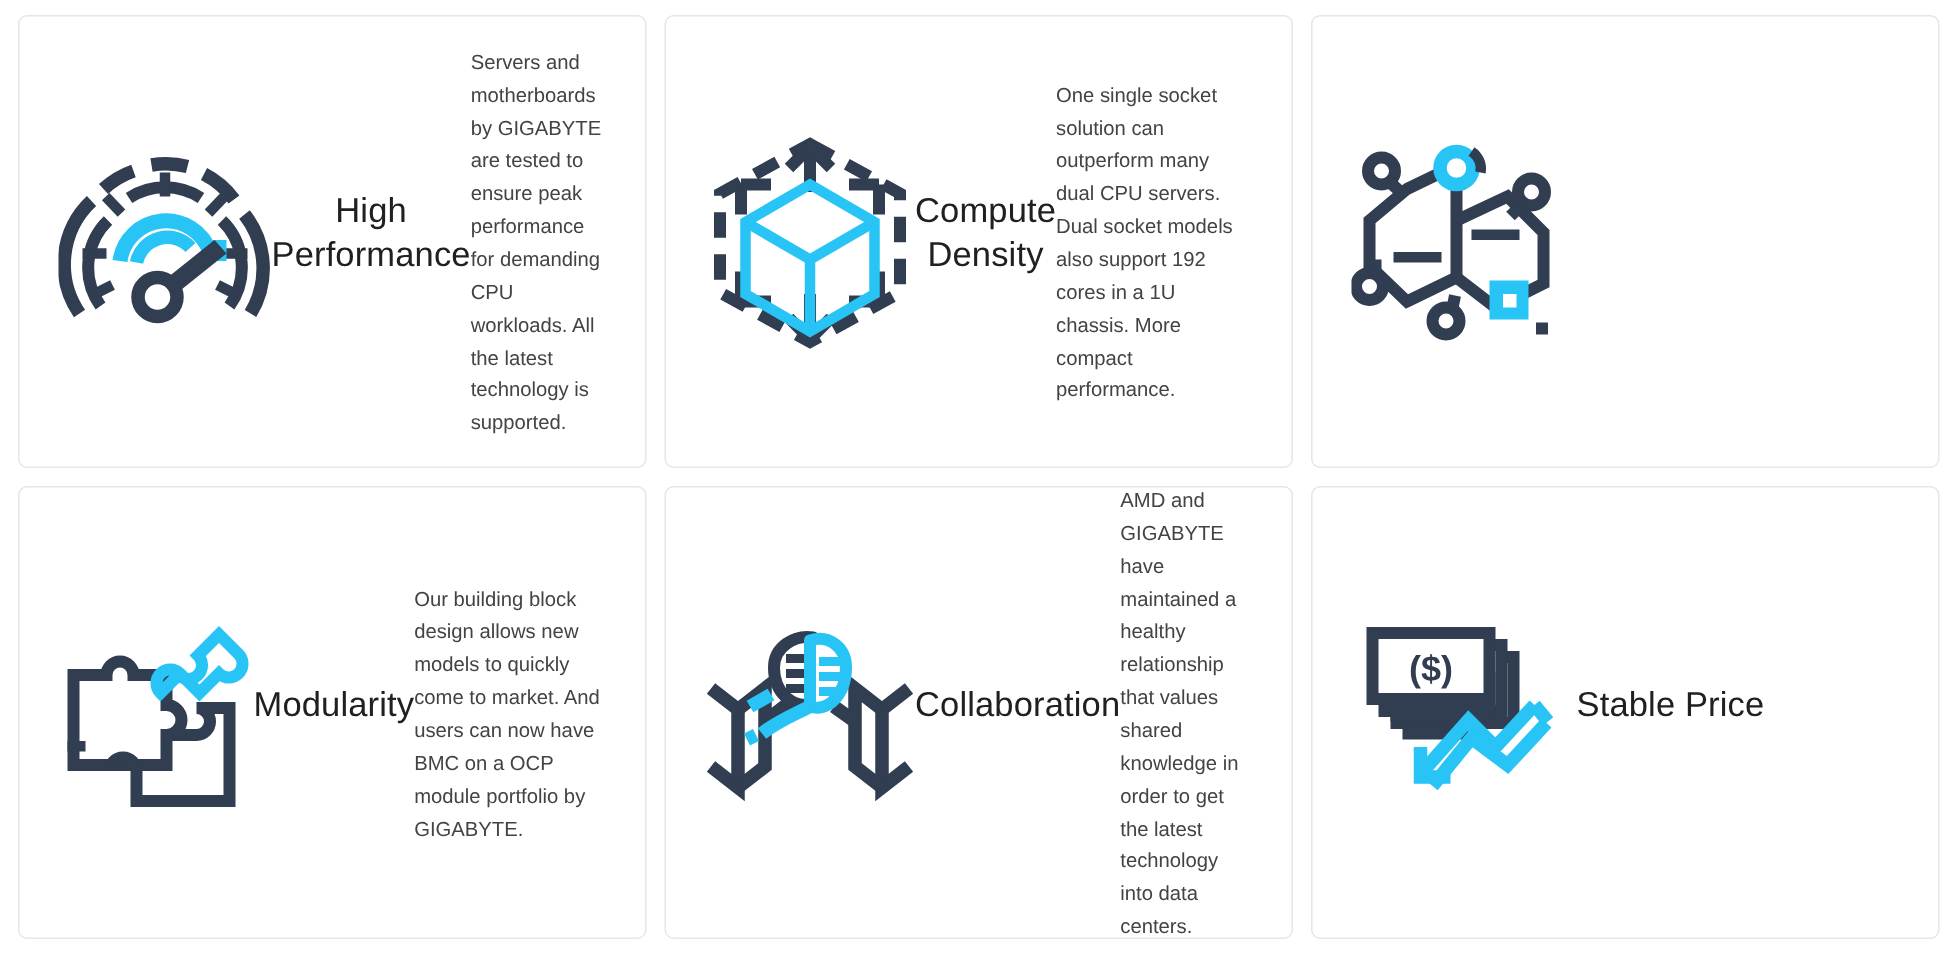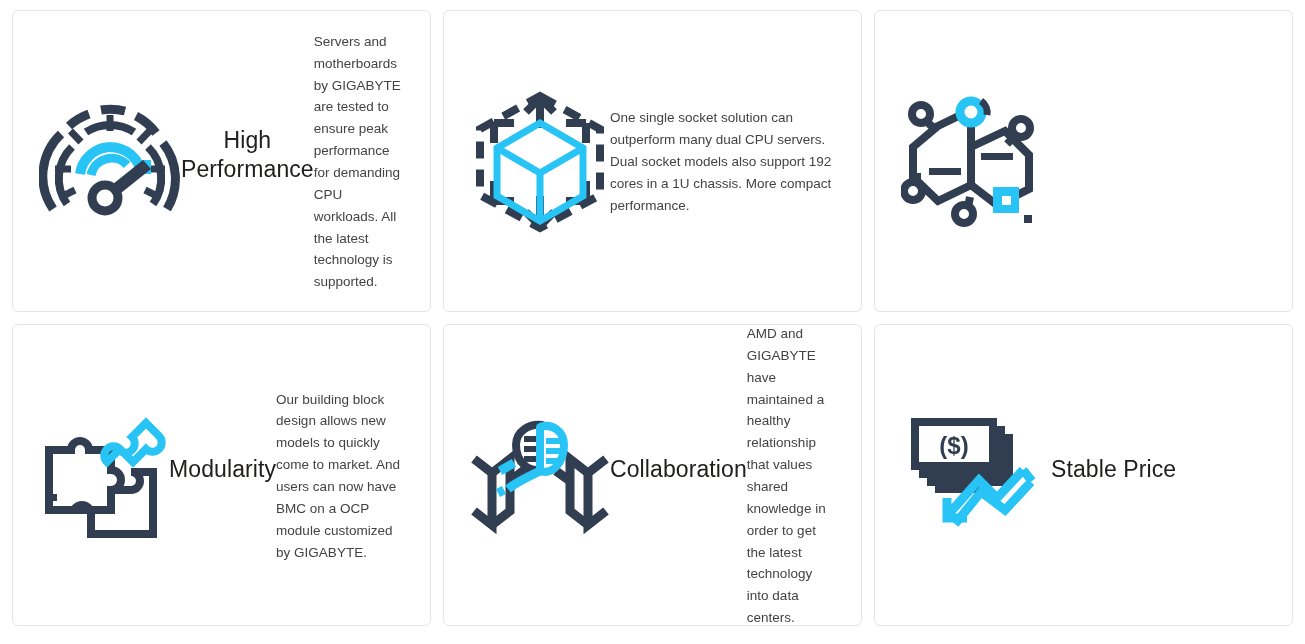--- a/index.html
+++ b/index.html
@@ -143,20 +143,21 @@
           <polyline points="56,124 70,138 84,124"></polyline>
         </g>
 
         <g class="cyan" stroke-width="7" fill="none" stroke-linejoin="miter">
           <polygon points="70,35 113,60 113,108 70,133 27,108 27,60"></polygon>
           <polyline points="27,60 70,85 113,60"></polyline>
           <line x1="70" y1="85" x2="70" y2="133"></line>
         </g>
       </svg>
     </div>
+    <div class="card-title">Compute Density</div>
     <div class="card-desc">One single socket solution can outperform many dual CPU servers. Dual socket models also support 192 cores in a 1U chassis. More compact performance.</div>
   </div>
 
   <div class="feature-card">
     <div class="card-icon">
       <svg width="140" height="134" viewBox="0 0 140 134" fill="none">
 
         <g class="ink" stroke-width="8" fill="none" stroke-linejoin="miter">
           <polygon points="37,31 70,15 70,15 70,52 70,90 37,106 12,82 12,52"></polygon>
         </g>
@@ -204,21 +205,21 @@
         <path class="ink" stroke-width="8" fill="none" stroke-linejoin="miter" d="M72 80 L92 80 A9 9 0 1 0 92 62 L114 62 L114 124 L52 124 L52 104
                  A9 9 0 1 0 34 104 L34 100"></path>
 
         <rect class="inkf" x="6" y="84" width="12" height="7"></rect>
 
         <path class="cyan" stroke-width="8" fill="none" stroke-linejoin="miter" d="M80 52 L92 40 A9 9 0 1 0 105 27 L119 13 L132 26 A9 9 0 1 1 119 39
                  L106 52 L93 39 A9 9 0 1 0 80 52 Z" transform="translate(-12,0)"></path>
       </svg>
     </div>
     <div class="card-title">Modularity</div>
-    <div class="card-desc">Our building block design allows new models to quickly come to market. And users can now have BMC on a OCP module customized by GIGABYTE.</div>
+    <div class="card-desc">Our building block design allows new models to quickly come to market. And users can now have BMC on a OCP module portfolio by GIGABYTE.</div>
   </div>
 
   <div class="feature-card">
     <div class="card-icon">
       <svg width="140" height="122" viewBox="0 0 140 122" fill="none">
 
         <g class="ink" stroke-width="9" fill="none" stroke-linejoin="miter">
           <path d="M4 44 L22 58 L22 110 L4 96"></path>
           <path d="M22 58 L40 44 L40 96 L22 110"></path>
         </g>

